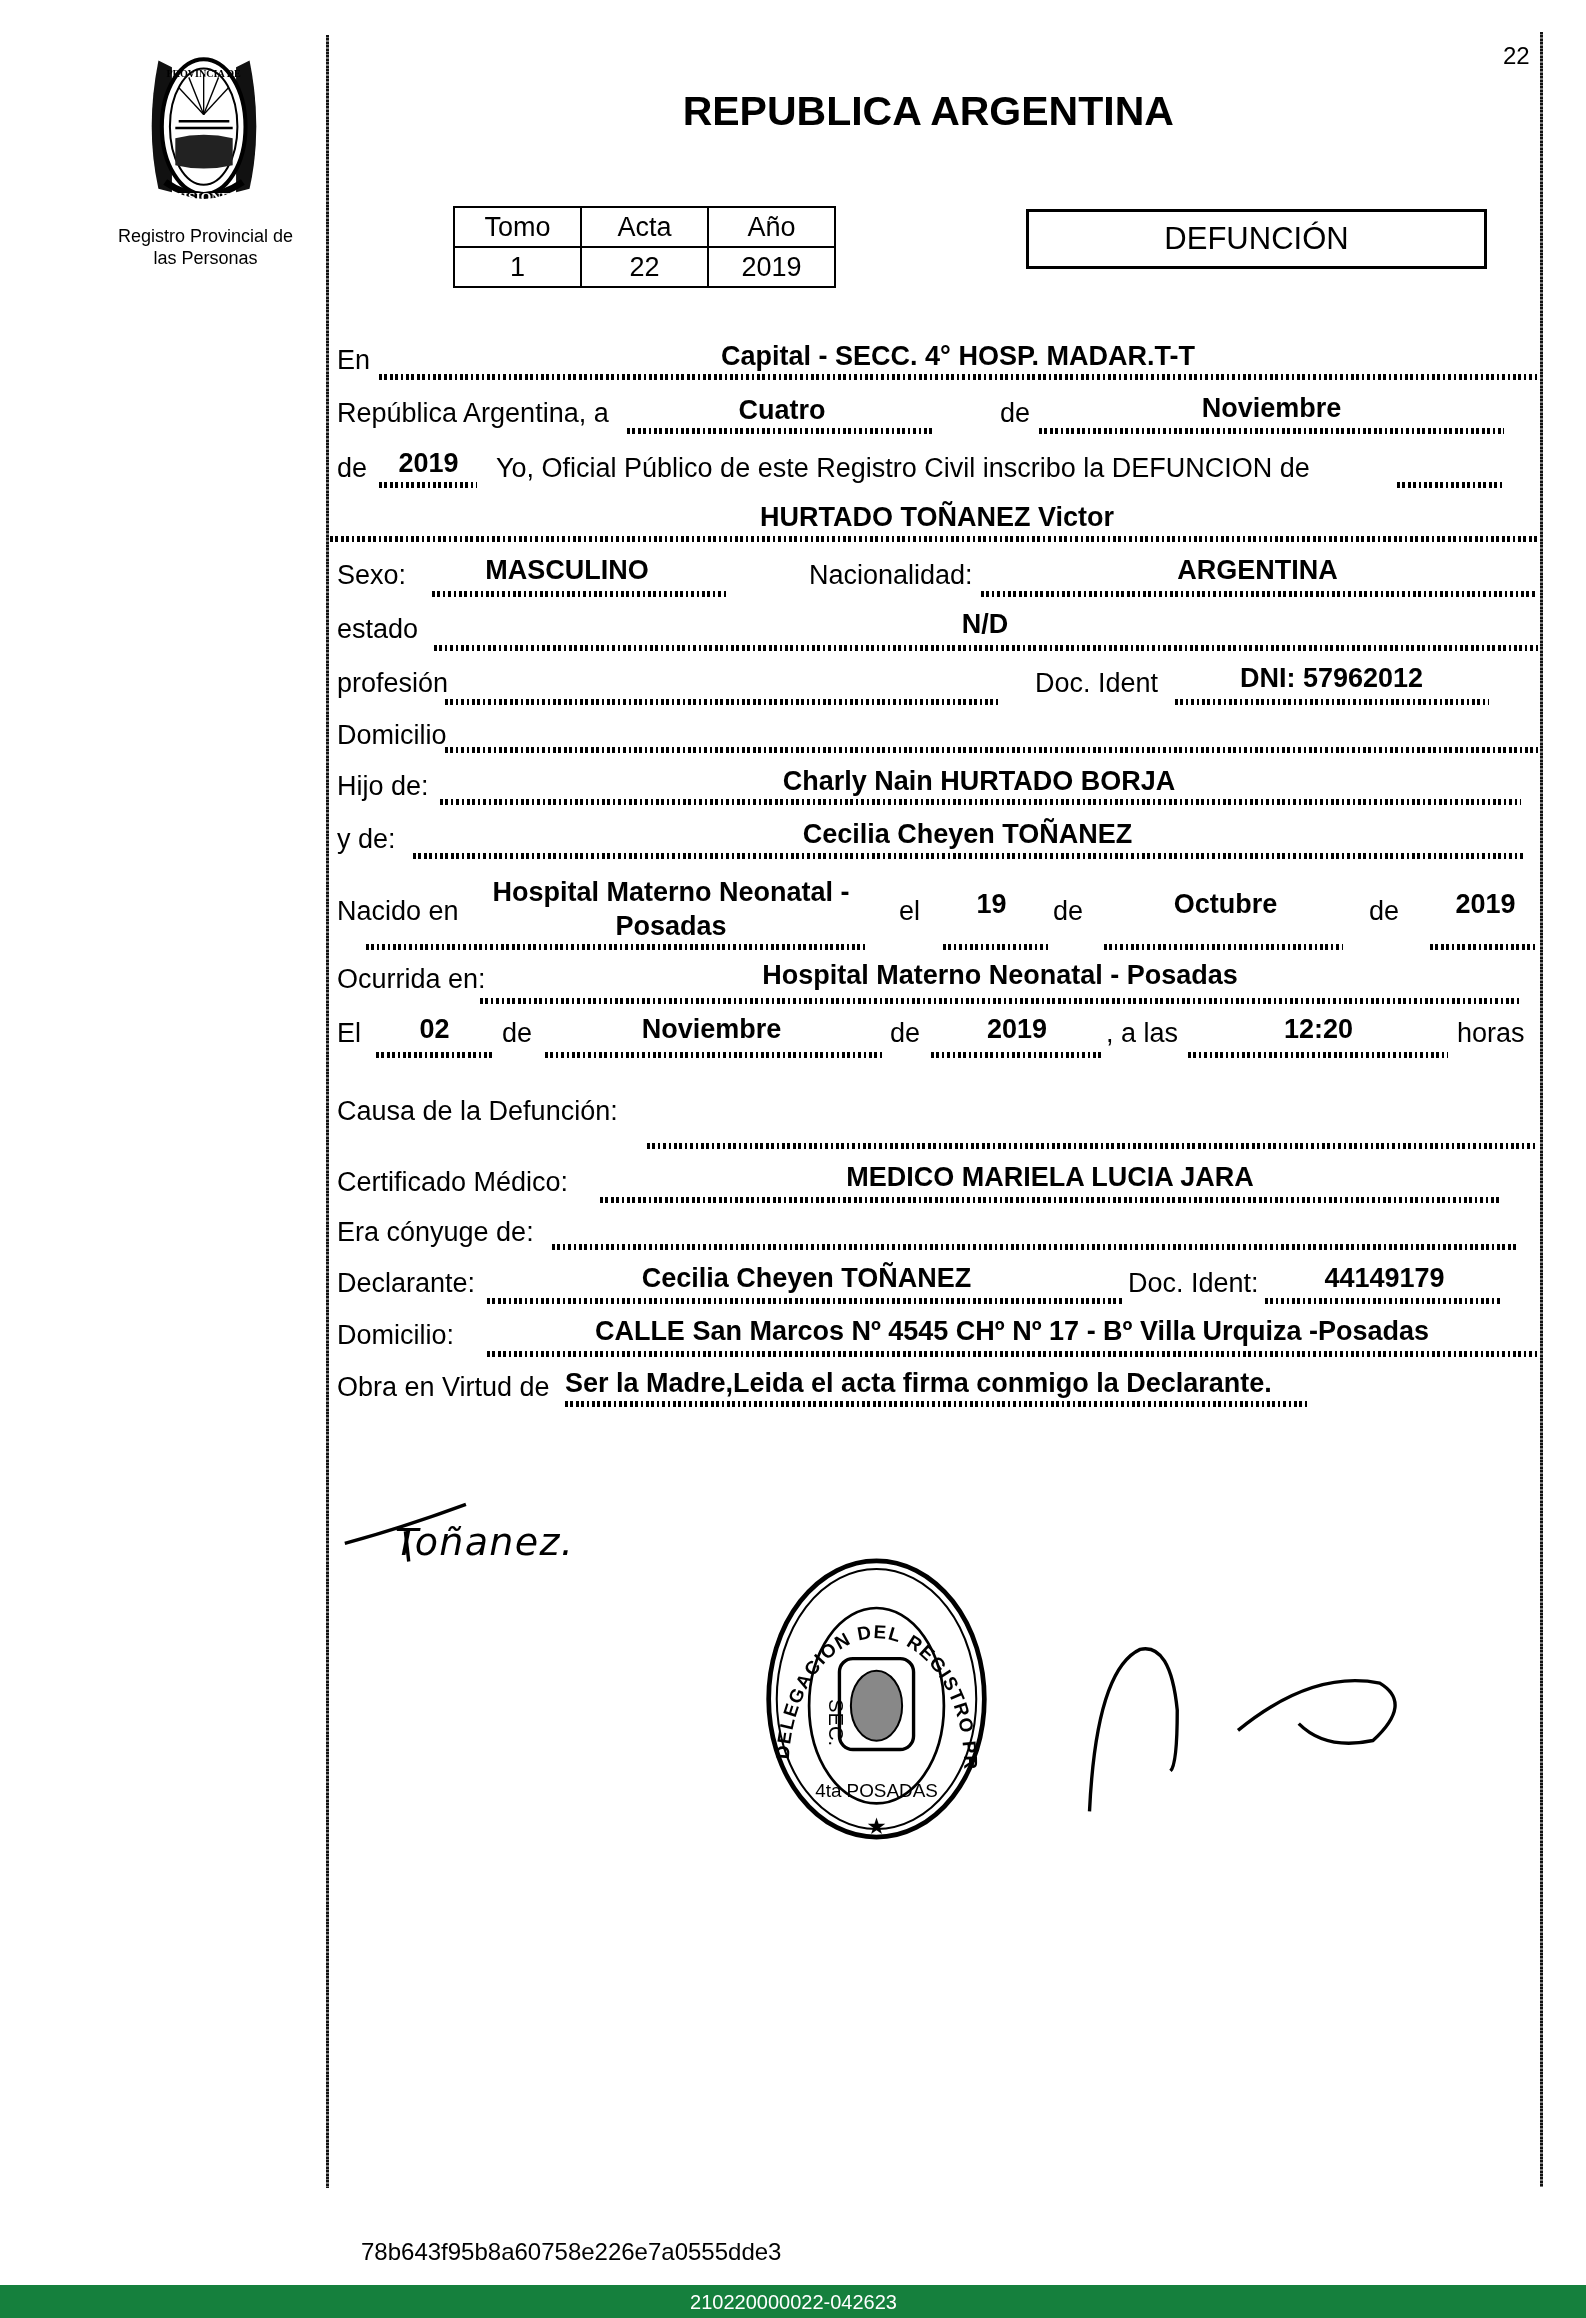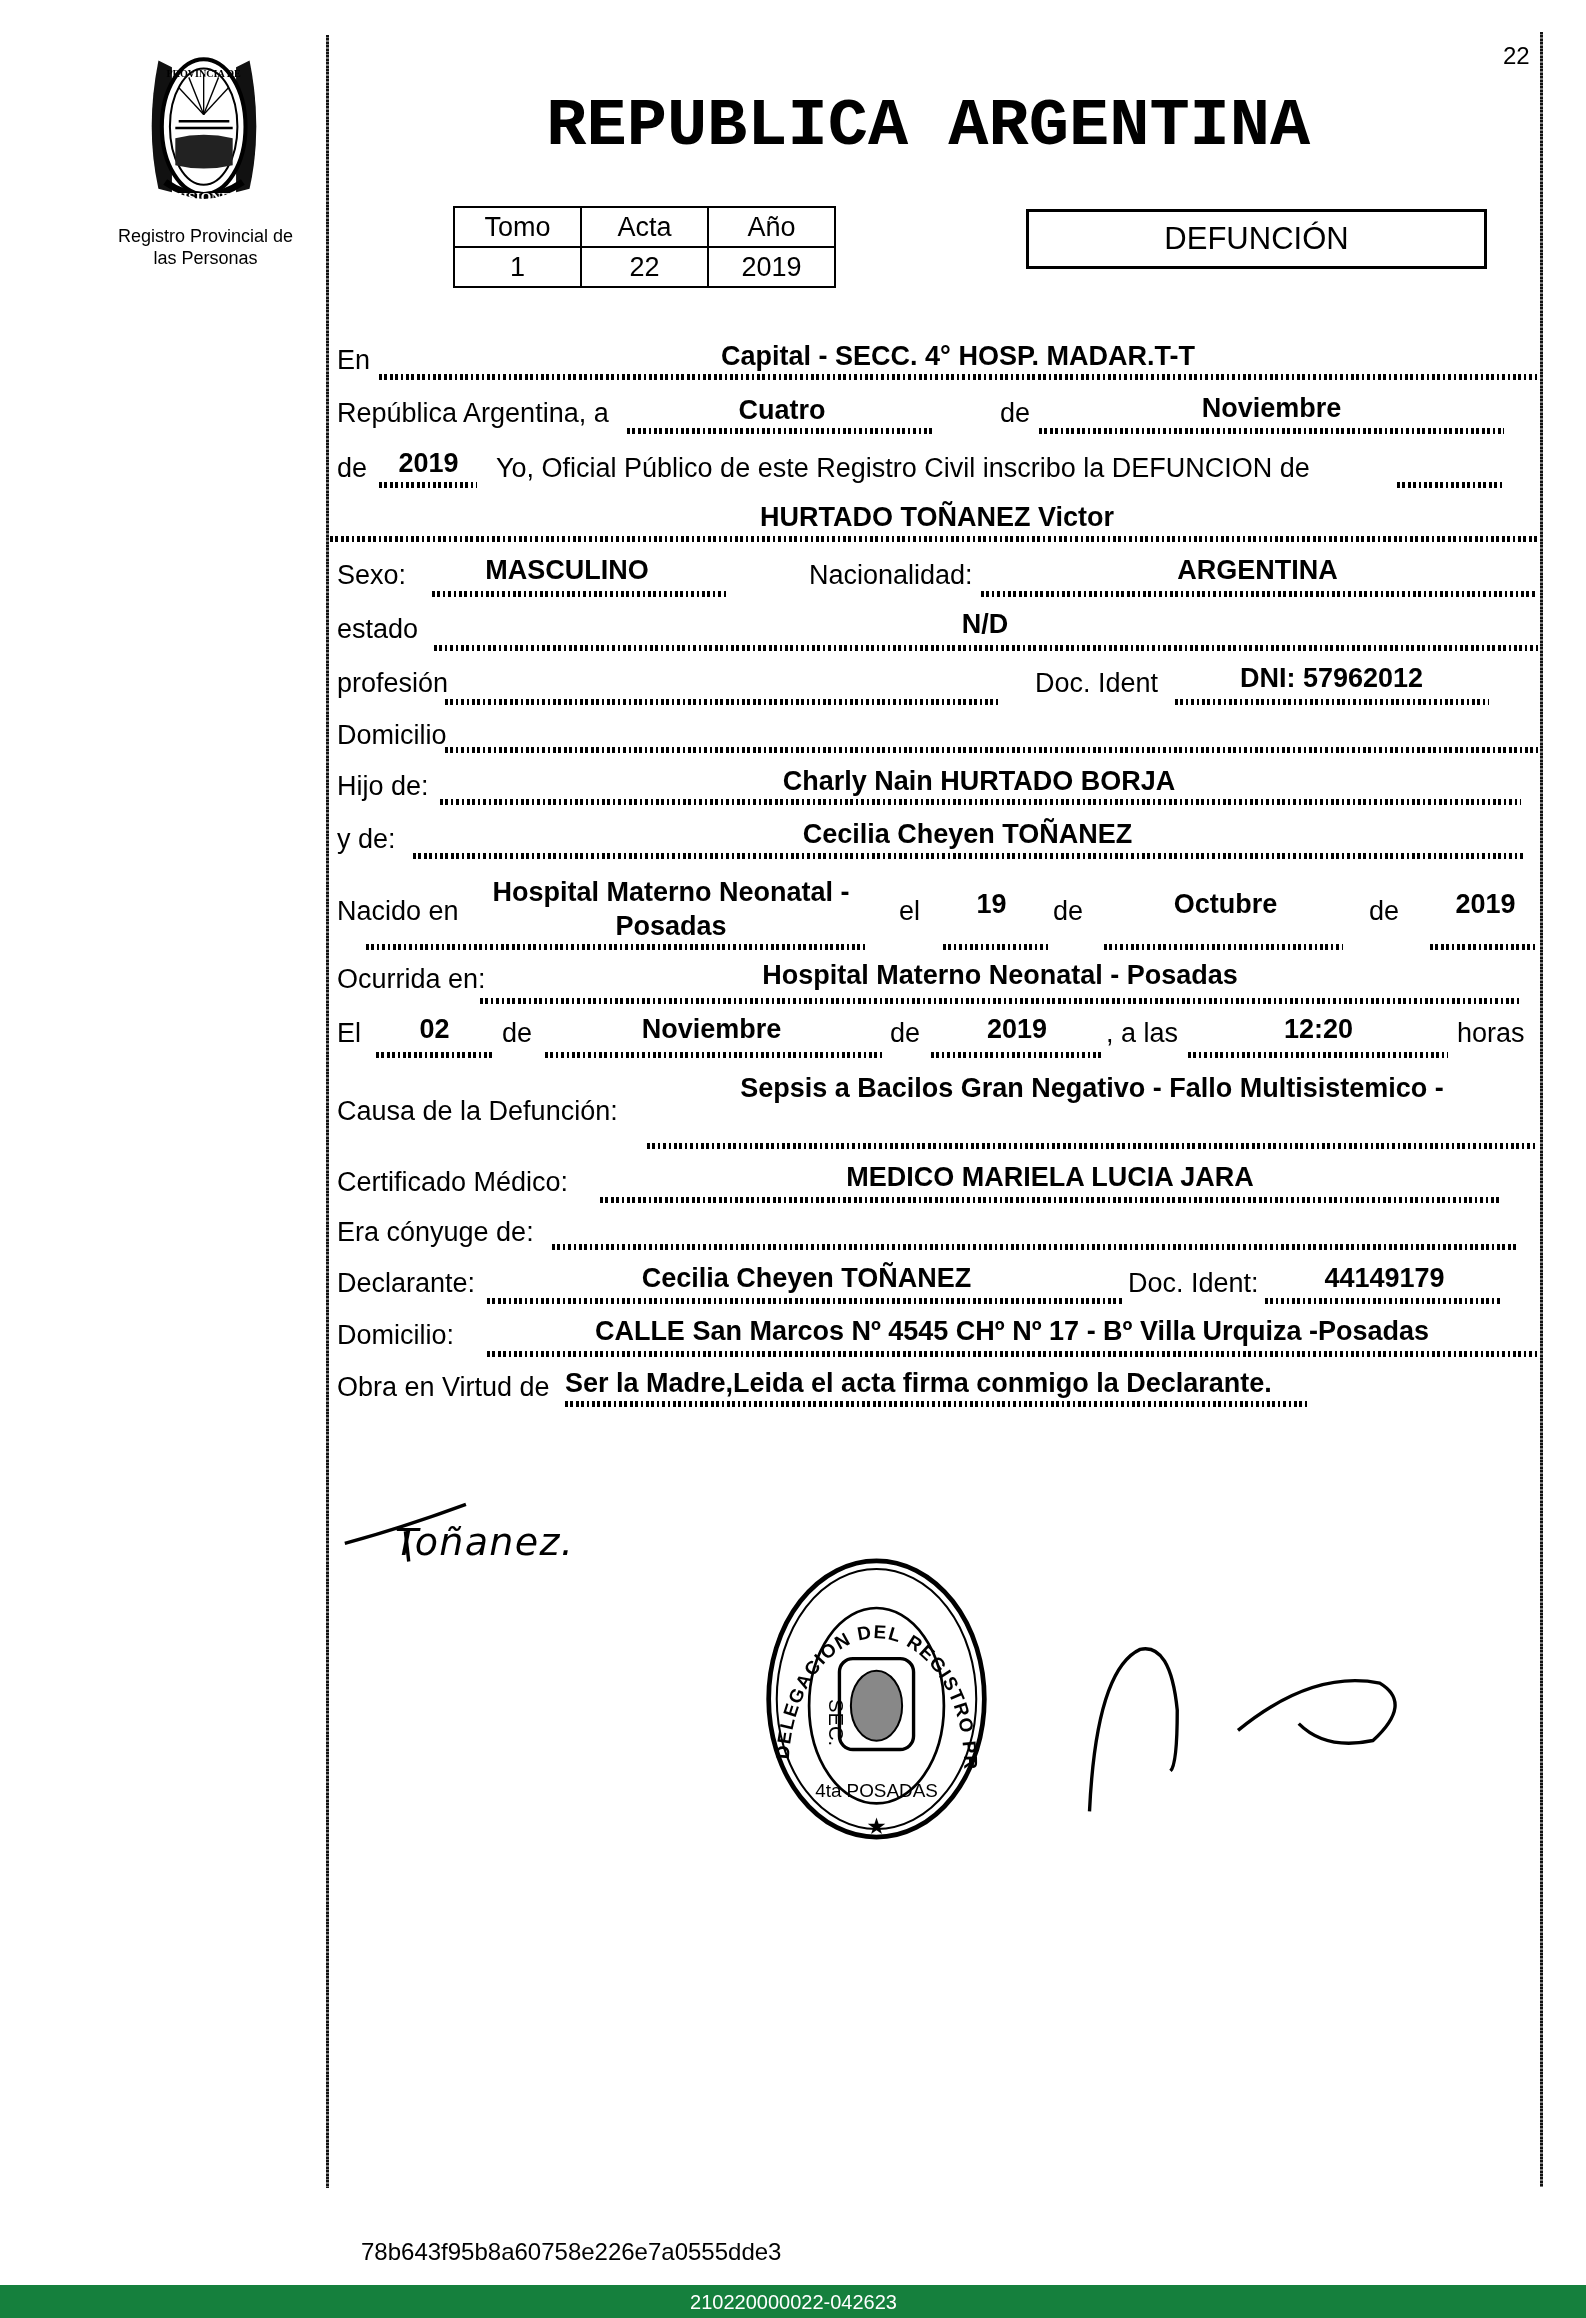--- a/index.html
+++ b/index.html
@@ -4,21 +4,21 @@
 <style>
   html, body { margin:0; padding:0; background:#fff; }
   body { width:1587px; height:2319px; position:relative; overflow:hidden;
          font-family:"Liberation Sans", sans-serif; color:#000; }
   .abs { position:absolute; }
   .vrule { position:absolute; width:3.4px; background:repeating-linear-gradient(180deg,#111 0 2px,#777 2px 3.4px); }
   .lbl { position:absolute; font-size:27px; white-space:nowrap; font-family:"Liberation Sans Narrow","Liberation Sans",sans-serif; transform-origin:left top; }
   .val { position:absolute; font-size:27px; font-weight:bold; white-space:nowrap; text-align:center; }
   .dots { position:absolute; height:6px;
           background:repeating-linear-gradient(90deg,#000 0 2.7px,transparent 2.7px 5.4px); }
-  #title { left:0; width:1587px; top:88px; text-align:center; font-size:67px; font-weight:bold; padding-left:13.5px; box-sizing:border-box;font-family:Liberation Mono, monospace; }
+  #title { left:0; width:1587px; top:88px; text-align:center; font-size:41px; font-weight:bold; padding-left:13.5px; box-sizing:border-box; }
   #title span { display:inline-block; margin-left:256px; }
   table.tav { position:absolute; left:453px; top:206px; border-collapse:collapse; }
   table.tav td { border:2.7px solid #000; width:125px; height:38px; text-align:center; font-size:27px; padding:0; }
   .defbox { position:absolute; left:1026px; top:209px; width:455px; height:54px; border:3.4px solid #000; font-size:31px; text-align:center; line-height:54px; }
   .barfoot { position:absolute; left:0; top:2285px; width:1587px; height:34px; background:#15803d; color:#fff; font-size:20px; text-align:center; line-height:34px; }
 </style>
 </head>
 <body>
 
 <div class="vrule" style="left:326px; top:35px; height:2153px;"></div>
@@ -149,21 +149,20 @@
 <div class="lbl" style="left:890px; top:1018px;">de</div>
 <div class="val" style="left:931px; width:172px; top:1014px;">2019</div>
 <div class="dots" style="left:931px; top:1052px; width:170px;"></div>
 <div class="lbl" style="left:1106px; top:1018px;">, a las</div>
 <div class="val" style="left:1187px; width:263px; top:1014px;">12:20</div>
 <div class="dots" style="left:1188px; top:1052px; width:260px;"></div>
 <div class="lbl" style="left:1457px; top:1018px;">horas</div>
 
 <div class="lbl" style="left:337px; top:1096px;">Causa de la Defunción:</div>
 <div class="val" style="left:647px; width:890px; top:1070px; line-height:36px;">
-  <div>Sepsis a Bacilos Gran Negativo - Fallo Multisistemico -</div>
 </div>
 <div class="dots" style="left:647px; top:1143px; width:890px;"></div>
 
 <div class="lbl" style="left:337px; top:1167px;">Certificado Médico:</div>
 <div class="val" style="left:600px; width:900px; top:1162px;">MEDICO MARIELA LUCIA JARA</div>
 <div class="dots" style="left:600px; top:1197px; width:900px;"></div>
 
 <div class="lbl" style="left:337px; top:1217px;">Era cónyuge de:</div>
 <div class="val" style="left:552px; width:964px; top:1213px;"></div>
 <div class="dots" style="left:552px; top:1244px; width:964px;"></div>

